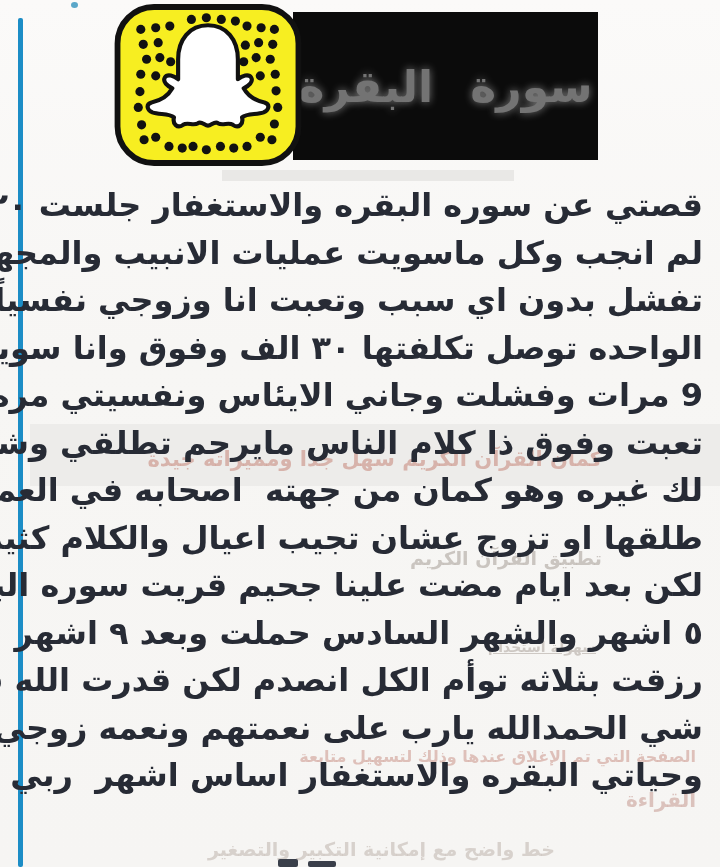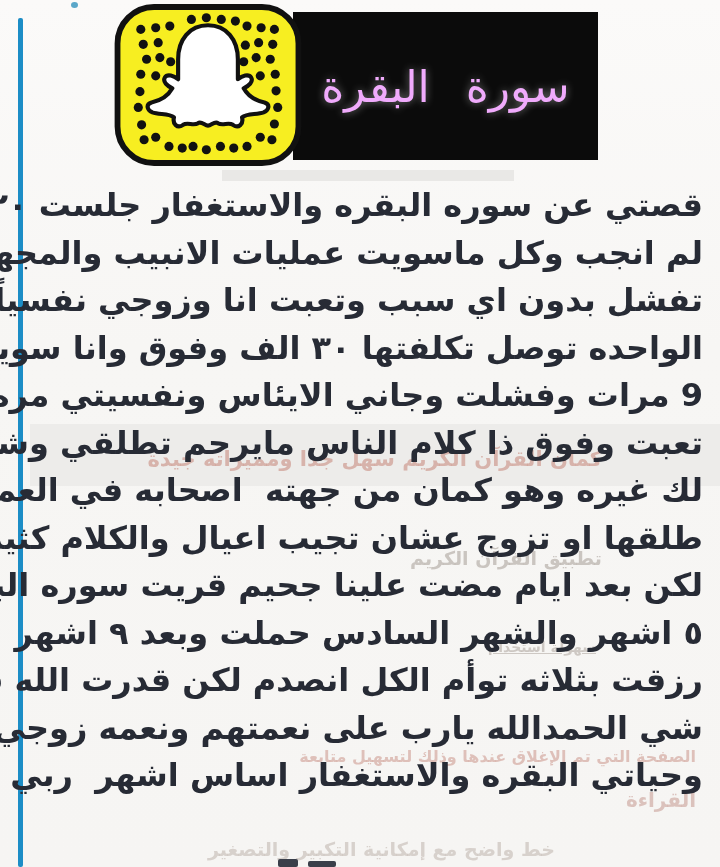--- a/index.html
+++ b/index.html
@@ -15,21 +15,21 @@
 
   
   .band{position:absolute;z-index:0;}
   .band-a{top:170px;left:222px;width:292px;height:11px;background:#e9e8e6;}
   .band-b{top:424px;left:30px;width:690px;height:62px;background:#edecea;}
 
   
   .snapcode{position:absolute;left:112px;top:2px;width:192px;height:166px;z-index:3;}
   .banner{position:absolute;left:293px;top:12px;width:305px;height:148px;
           background:#0b0b0b;display:flex;align-items:center;justify-content:center;z-index:2;}
-  .banner-title{color:#f0abfc;font-size:44px;font-weight:normal;word-spacing:22px;
+  .banner-title{color:#737373;font-size:44px;font-weight:bold;word-spacing:22px;
                 text-shadow:0 0 8px rgba(255,255,255,.45);direction:rtl;}
 
   
   .story{position:absolute;top:182px;left:30px;right:17px;z-index:2;direction:rtl;
          text-align:right;color:#272b35;font-weight:bold;font-size:32px;}
   .story-line{height:47.5px;line-height:47.5px;white-space:pre;}
 
   
   .wm{position:absolute;z-index:1;direction:rtl;white-space:nowrap;font-weight:bold;}
   .wm-1{top:447px;right:118px;font-size:21px;color:rgba(201,143,133,.62);}

